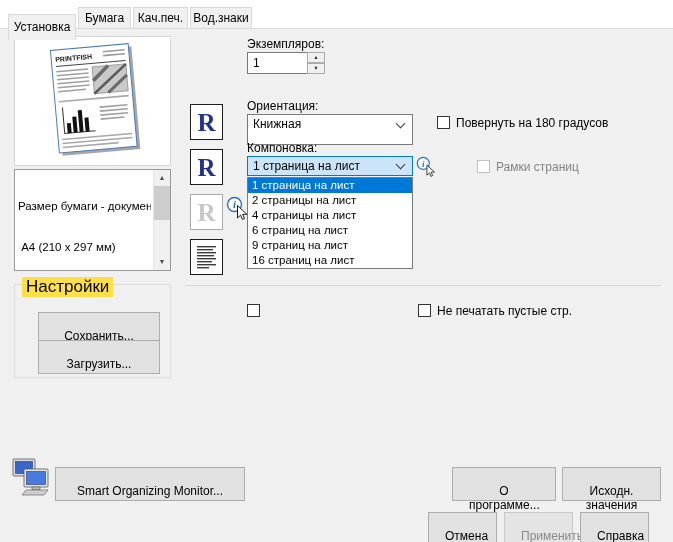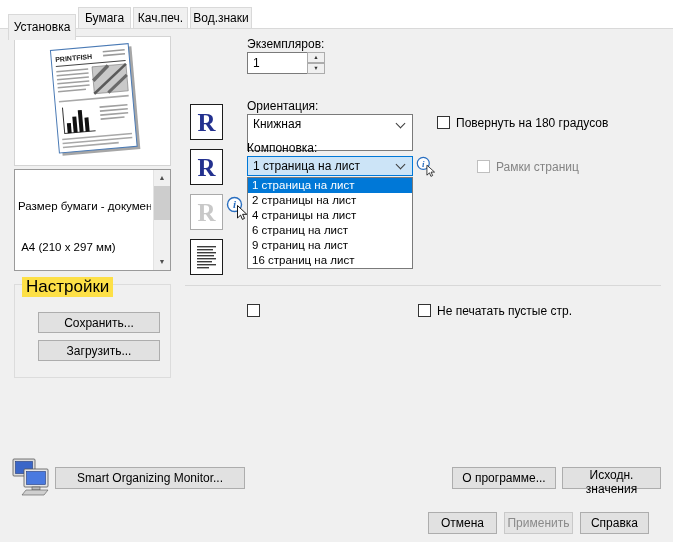--- a/index.html
+++ b/index.html
@@ -58,21 +58,21 @@
   }
   .group-label {
     position: absolute; left: 7px; top: -8px; background: #fde047;
     padding: 0 4px; font-size: 17px; text-align: right;
   }
 
   
   .btn {
     position: absolute; background: #e1e1e1; border: 1px solid #adadad;
     font-family: "Liberation Sans", sans-serif; font-size: 12px; color: #000;
-    padding: 0; text-align: center; cursor: default;
+    padding: 16px; text-align: center; cursor: default;
   }
   .btn.default { border: 2px solid #0078d7; }
   .btn.disabled { color: #8a8a8a; border-color: #c9c9c9; background: #e4e4e4; }
   #save-btn { left: 38px; top: 312px; width: 122px; height: 21px; }
   #load-btn { left: 38px; top: 340px; width: 122px; height: 21px; }
   #som-btn { left: 55px; top: 467px; width: 190px; height: 22px; }
   #about-btn { left: 452px; top: 467px; width: 104px; height: 22px; }
   #defaults-btn { left: 562px; top: 467px; width: 99px; height: 22px; }
   #ok-btn { left: 345px; top: 512px; width: 74px; height: 22px; }
   #cancel-btn { left: 428px; top: 512px; width: 69px; height: 22px; }
@@ -107,21 +107,21 @@
   .ricon.dim { border-color: #aaaaaa; }
   .ricon.dim .rletter { color: #c8c8c8; }
   #ricon-1 { top: 104px; } #ricon-2 { top: 149px; } #ricon-3 { top: 194px; } #ricon-4 { top: 239px; }
 
   #orient-label { left: 247px; top: 99px; }
   #layout-label { left: 247px; top: 141px; }
   .combo {
     position: absolute; background: #fff; border: 1px solid #7a7a7a;
     font-size: 12px; padding-left: 5px; cursor: default;
   }
-  #orient-combo { left: 247px; top: 114px; width: 166px; height: 37px; line-height: 19px; }
+  #orient-combo { left: 247px; top: 114px; width: 166px; height: 31px; line-height: 19px; }
   #layout-combo { left: 247px; top: 156px; width: 166px; height: 20px; line-height: 18px;
                   background: #cce4f7; border-color: #0078d7; }
   .chev {
     position: absolute; right: 8px; width: 7px; height: 7px;
     border-right: 1.3px solid #3c3c3c; border-bottom: 1.3px solid #3c3c3c;
     transform: rotate(45deg);
   }
   #orient-combo .chev { top: 5px; }
   #layout-combo .chev { top: 4px; }
 

